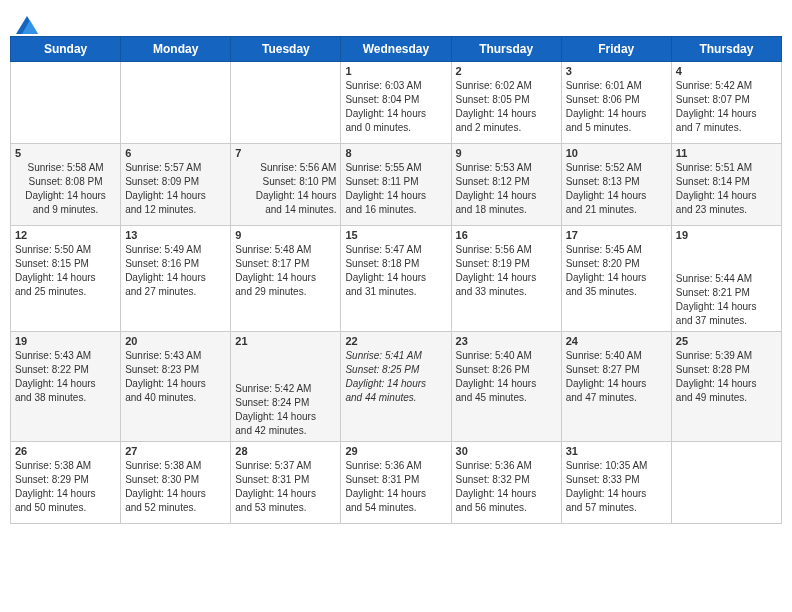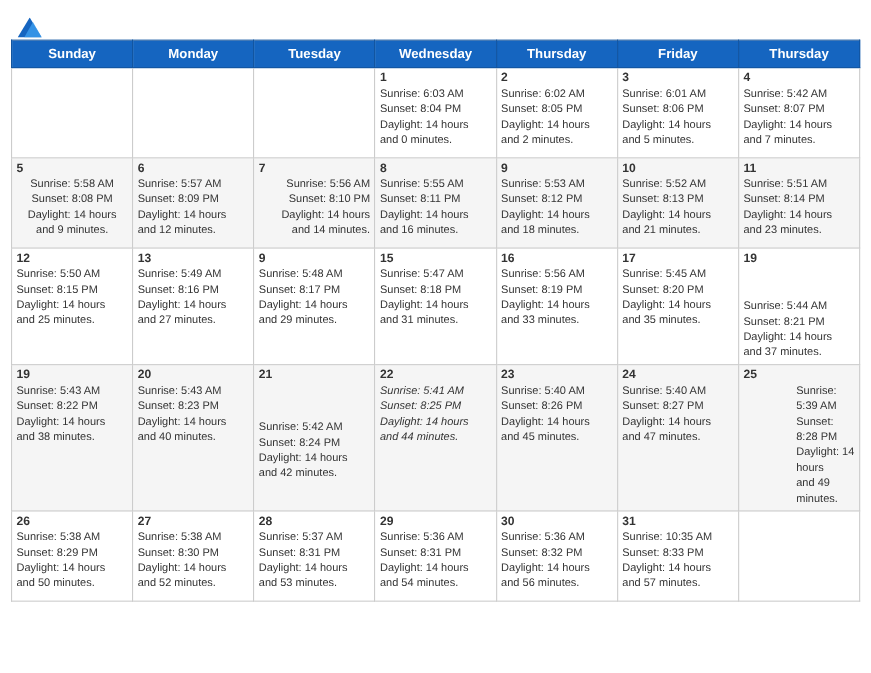--- a/index.html
+++ b/index.html
@@ -305,21 +305,21 @@
           </td>
           <td>
             <span class="day-number">24</span>
             <div class="cell-text" style="white-space: pre-line;">Sunrise: 5:40 AM
 Sunset: 8:27 PM
 Daylight: 14 hours
 and 47 minutes.</div>
           </td>
           <td>
             <span class="day-number">25</span>
-            <div class="cell-text" style="white-space: pre-line; margin-left: 48px;">Sunrise: 5:39 AM
+            <div class="cell-text" style="white-space: pre-line;">Sunrise: 5:39 AM
 Sunset: 8:28 PM
 Daylight: 14 hours
 and 49 minutes.</div>
           </td>
         </tr>
         <tr>
           <td>
             <span class="day-number">26</span>
             <div class="cell-text" style="white-space: pre-line;">Sunrise: 5:38 AM
 Sunset: 8:29 PM

